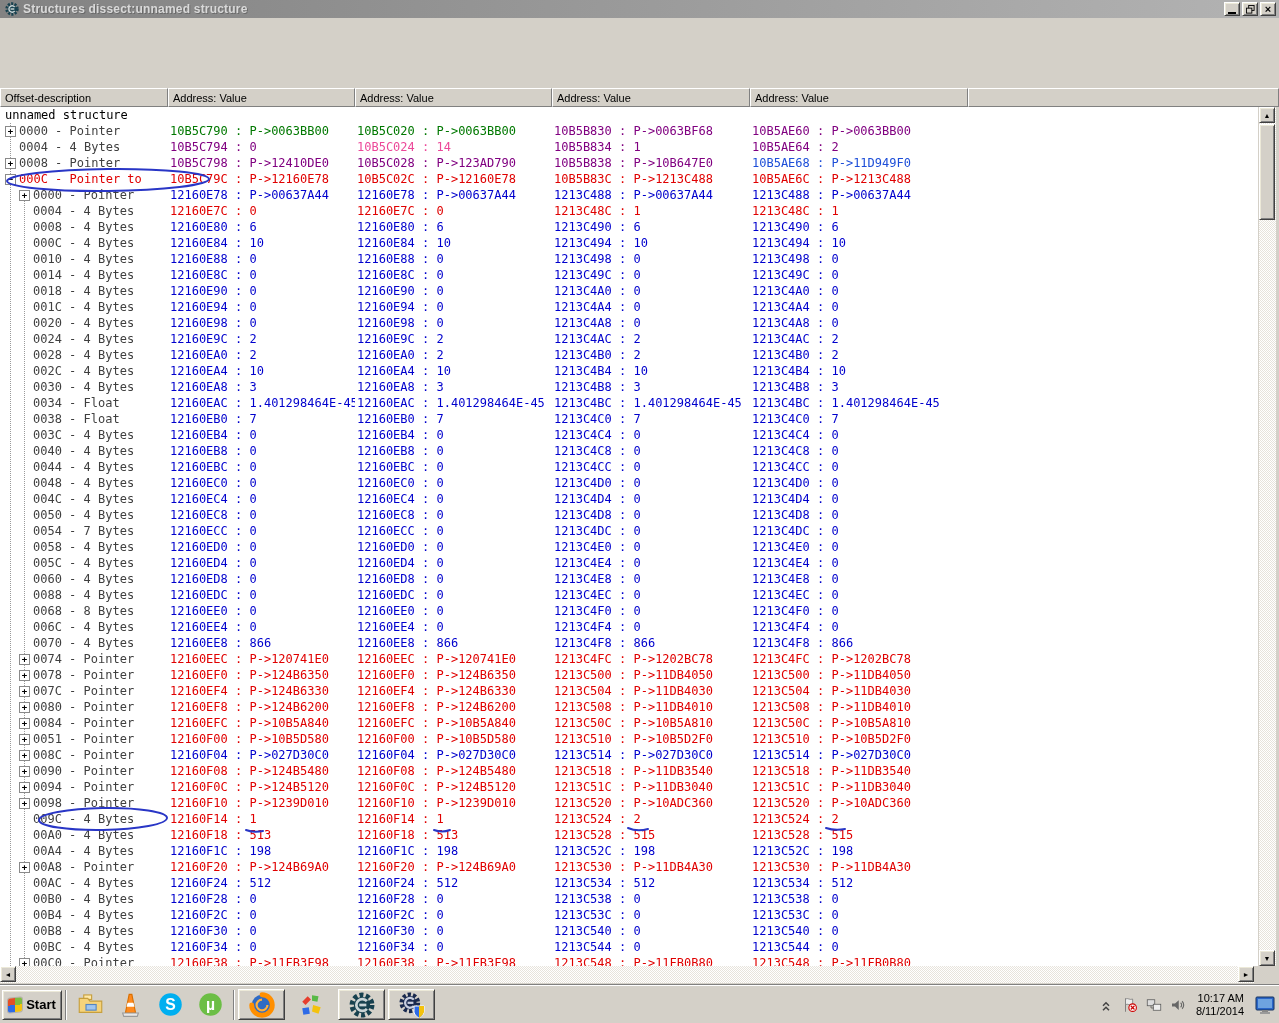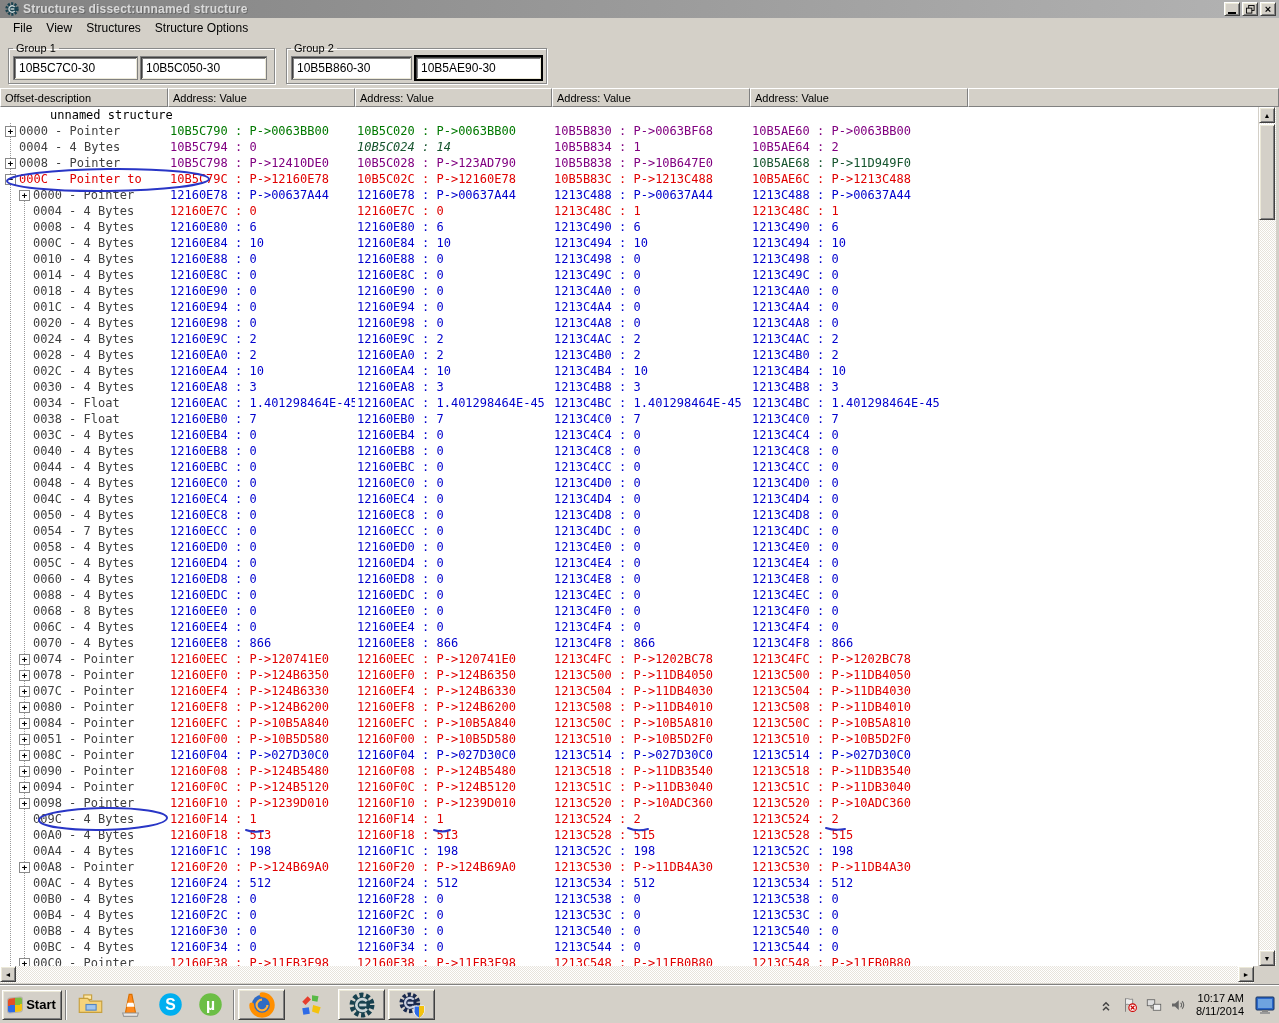--- a/index.html
+++ b/index.html
@@ -121,77 +121,59 @@
         <svg width="9" height="9" viewBox="0 0 10 10">
           <rect x="3" y="0.5" width="6" height="5.5" fill="none" stroke="#000"></rect>
           <rect x="0.5" y="3.5" width="6" height="5.5" fill="#d4d0c8" stroke="#000"></rect>
         </svg>
       </span>
     <span class="wbtn raised">
         <span class="glyph-x">×</span>
       </span>
   </div>
 
-  <div id="menubar">
-      <span class="mi">File</span>
-      <span class="mi">View</span>
-      <span class="mi">Structures</span>
-      <span class="mi">Structure Options</span>
-    </div>
-
-  <div id="panel">
-    <fieldset class="gbox" id="gbox1">
-      <legend>Group 1</legend>
-      <input class="inp" style="left: 5px; width: 123px;" value="10B5C7C0-30">
-      <input class="inp" style="left: 132px; width: 125px;" value="10B5C050-30">
-    </fieldset>
-    <fieldset class="gbox" id="gbox2">
-      <legend>Group 2</legend>
-      <input class="inp" style="left: 5px; width: 119px;" value="10B5B860-30">
-      <input class="inp focused" style="left: 129px; width: 125px;" value="10B5AE90-30">
-    </fieldset>
-  </div>
+
 
   <div id="hdr">
       <div class="hcell" style="width: 168px;">Offset-description</div>
       <div class="hcell" style="width: 187px;">Address: Value</div>
       <div class="hcell" style="width: 197px;">Address: Value</div>
       <div class="hcell" style="width: 198px;">Address: Value</div>
       <div class="hcell" style="width: 218px;">Address: Value</div>
       <div class="hcell fill"></div>
     </div>
 
   <div id="grid">
     <div class="treeline" style="left:10px; top:16px; bottom:0;"></div>
     <div class="treeline" style="left:24px; top:88px; bottom:0;"></div>
   <div class="trow">
-        <div class="cell rootlab" style="grid-column: 1 / span 6; margin-left: 45px;">unnamed structure</div>
+        <div class="cell rootlab" style="grid-column: 1 / span 6;">unnamed structure</div>
       </div>
       <div class="trow">
         <div class="cell lab"><span class="exp ml0">+</span><span class="txt">0000 - Pointer</span></div>
         <div class="cell val" style="color: rgb(0, 120, 0);">10B5C790 : P-&gt;0063BB00</div>
         <div class="cell val" style="color: rgb(0, 120, 0);">10B5C020 : P-&gt;0063BB00</div>
         <div class="cell val" style="color: rgb(128, 0, 128);">10B5B830 : P-&gt;0063BF68</div>
         <div class="cell val" style="color: rgb(128, 0, 128);">10B5AE60 : P-&gt;0063BB00</div>
         <div class="cell"></div>
       </div>
       <div class="trow">
         <div class="cell lab"><span class="sp ml0"></span><span class="txt">0004 - 4 Bytes</span></div>
         <div class="cell val" style="color: rgb(128, 0, 128);">10B5C794 : 0</div>
-        <div class="cell val" style="color: #14532d; font-style: italic;">10B5C024 : 14</div>
+        <div class="cell val" style="color: #ec4899;">10B5C024 : 14</div>
         <div class="cell val" style="color: rgb(128, 0, 128);">10B5B834 : 1</div>
         <div class="cell val" style="color: rgb(128, 0, 128);">10B5AE64 : 2</div>
         <div class="cell"></div>
       </div>
       <div class="trow">
         <div class="cell lab"><span class="exp ml0">+</span><span class="txt">0008 - Pointer</span></div>
         <div class="cell val" style="color: rgb(128, 0, 128);">10B5C798 : P-&gt;12410DE0</div>
         <div class="cell val" style="color: rgb(128, 0, 128);">10B5C028 : P-&gt;123AD790</div>
         <div class="cell val" style="color: rgb(128, 0, 128);">10B5B838 : P-&gt;10B647E0</div>
-        <div class="cell val" style="color: #14532d;">10B5AE68 : P-&gt;11D949F0</div>
+        <div class="cell val" style="color: #1d4ed8;">10B5AE68 : P-&gt;11D949F0</div>
         <div class="cell"></div>
       </div>
       <div class="trow">
         <div class="cell lab"><span class="exp ml0">−</span><span class="txt redlab">000C - Pointer to</span></div>
         <div class="cell val" style="color: rgb(224, 0, 0);">10B5C79C : P-&gt;12160E78</div>
         <div class="cell val" style="color: rgb(224, 0, 0);">10B5C02C : P-&gt;12160E78</div>
         <div class="cell val" style="color: rgb(224, 0, 0);">10B5B83C : P-&gt;1213C488</div>
         <div class="cell val" style="color: rgb(224, 0, 0);">10B5AE6C : P-&gt;1213C488</div>
         <div class="cell"></div>
       </div>

